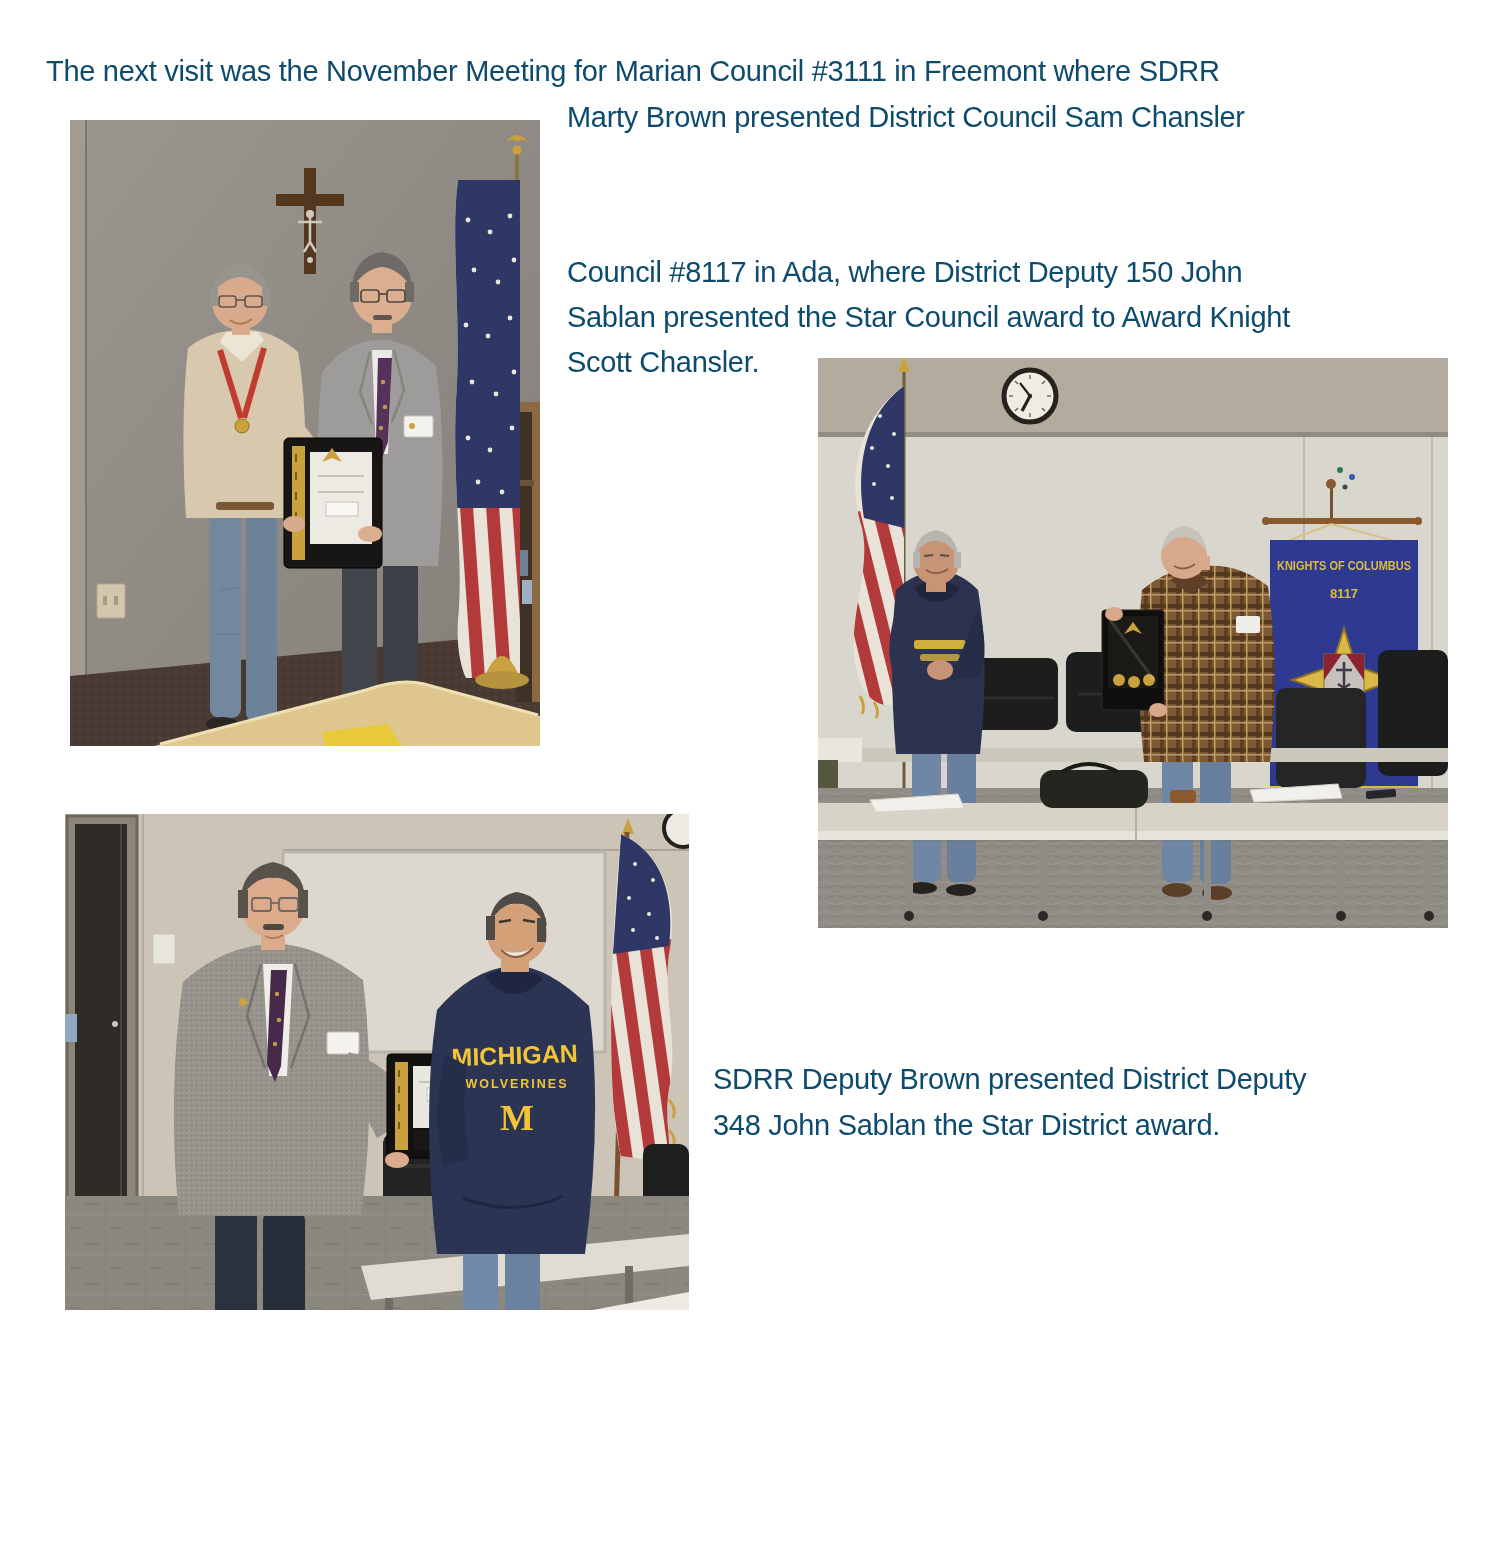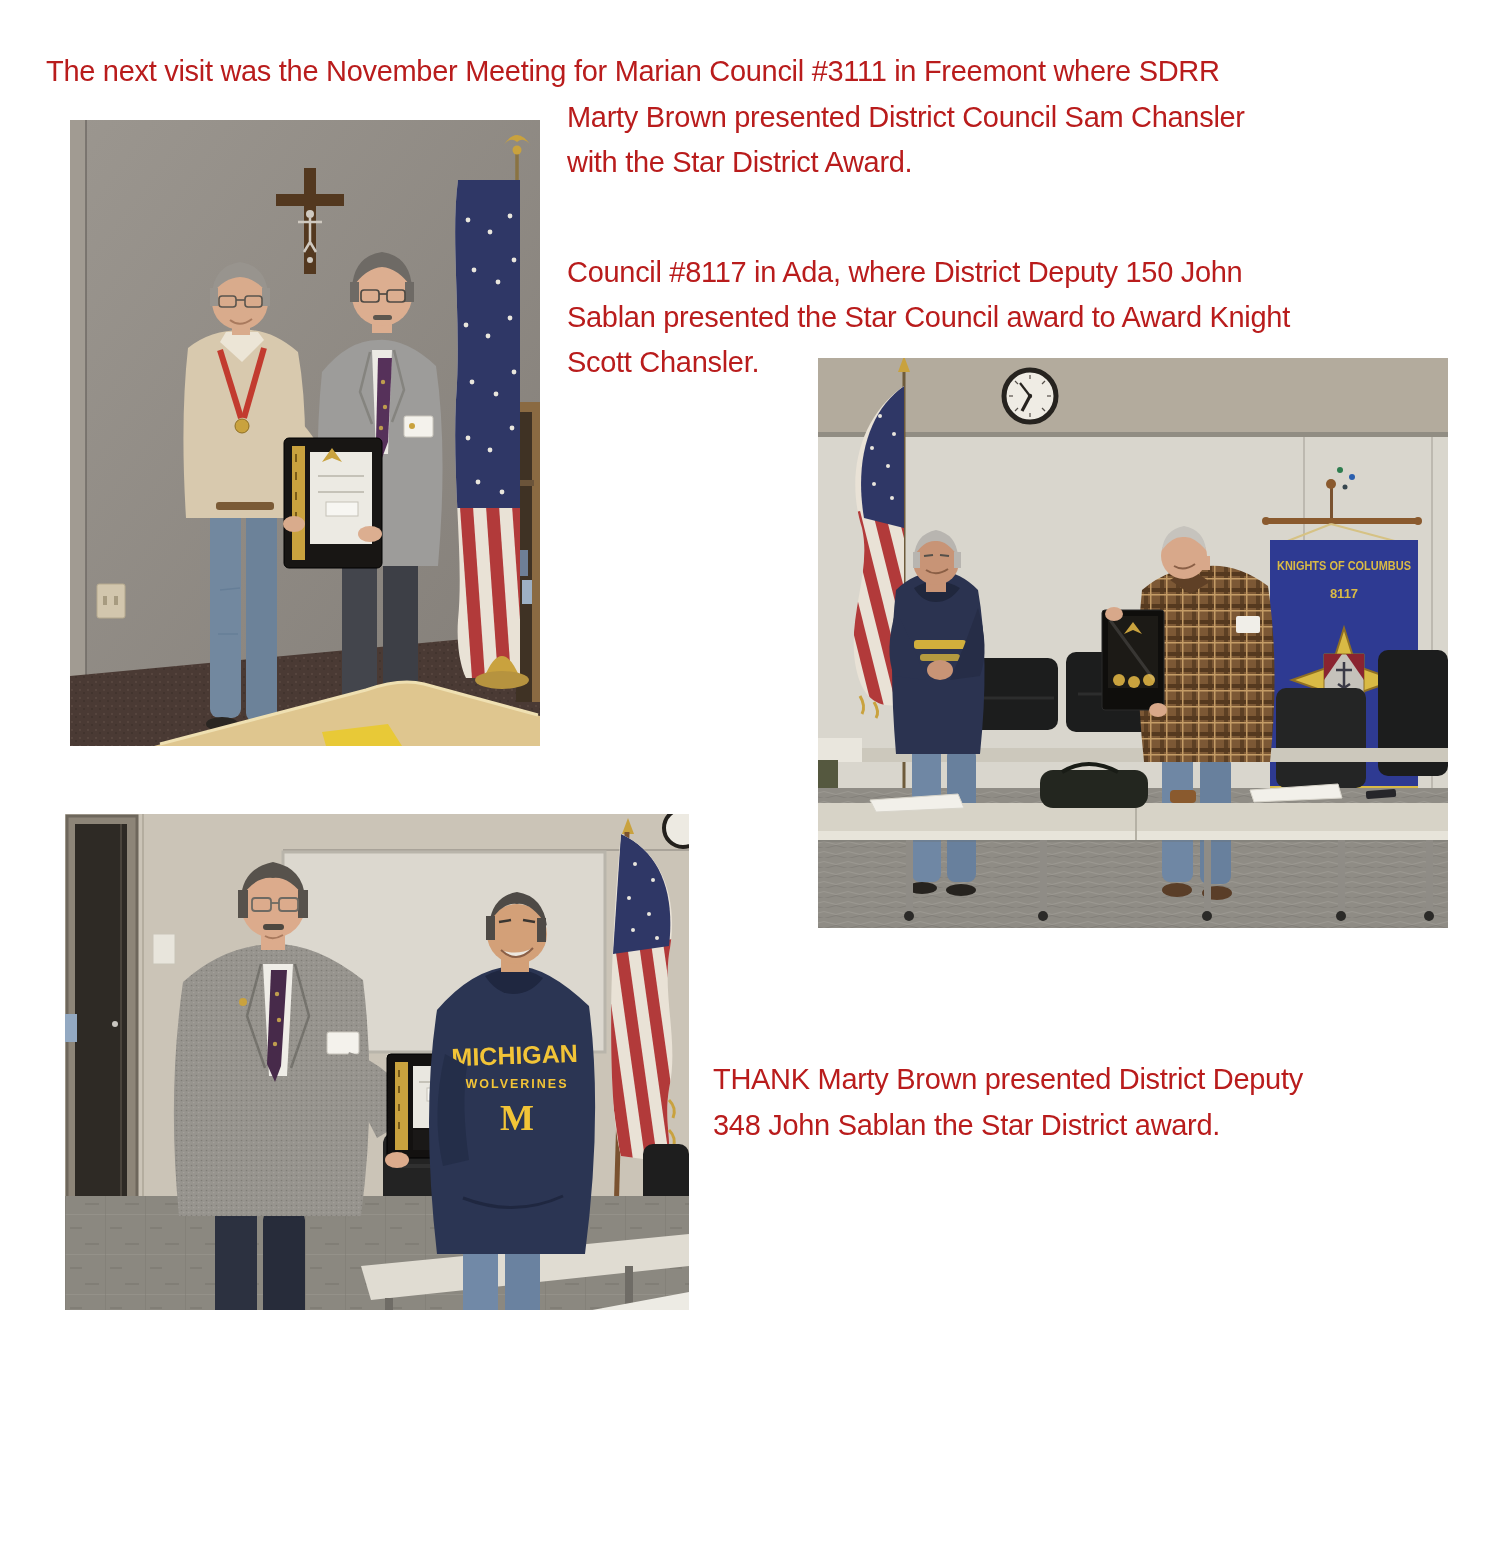--- a/index.html
+++ b/index.html
@@ -1,34 +1,33 @@
 <!DOCTYPE html>
 <html><head>
 <meta charset="utf-8">
 <style>
   html,body{margin:0;padding:0;background:#ffffff;}
   .page{position:relative;width:1511px;height:1310px;background:#ffffff;overflow:hidden;
-        font-family:"Liberation Sans",sans-serif;color:#b91c1c;}
+        font-family:"Liberation Sans",sans-serif;color:#0c4a6e;}
   .line{position:absolute;white-space:nowrap;font-size:29px;letter-spacing:-0.3px;line-height:34px;}
   .photo{position:absolute;display:block;}
 </style>
 </head>
 <body>
 
 <div class="page">
 
   <div class="line" style="left:46px;top:54px">The next visit was the November Meeting for Marian Council #3111 in Freemont where SDRR</div>
   <div class="line" style="left:567px;top:100px">Marty Brown presented District Council Sam Chansler</div>
-  <div class="line" style="left:567px;top:145px">with the Star District Award.</div>
 
   <div class="line" style="left:567px;top:255px">Council #8117 in Ada, where District Deputy 150 John</div>
   <div class="line" style="left:567px;top:300px">Sablan presented the Star Council award to Award Knight</div>
   <div class="line" style="left:567px;top:345px">Scott Chansler.</div>
 
-  <div class="line" style="left:713px;top:1062px">THANK Marty Brown presented District Deputy</div>
+  <div class="line" style="left:713px;top:1062px">SDRR Deputy Brown presented District Deputy</div>
   <div class="line" style="left:713px;top:1108px">348 John Sablan the Star District award.</div>
 
 
   <svg class="photo" style="left:70px;top:120px" width="470" height="626" viewBox="0 0 470 626">
     <defs>
       <linearGradient id="p1wall" x1="0" y1="0" x2="1" y2="1">
         <stop offset="0" stop-color="#9b968f"></stop>
           <stop offset="1" stop-color="#837e78"></stop>
       </linearGradient>
       <pattern id="p1carp" width="8" height="8" patternUnits="userSpaceOnUse">

